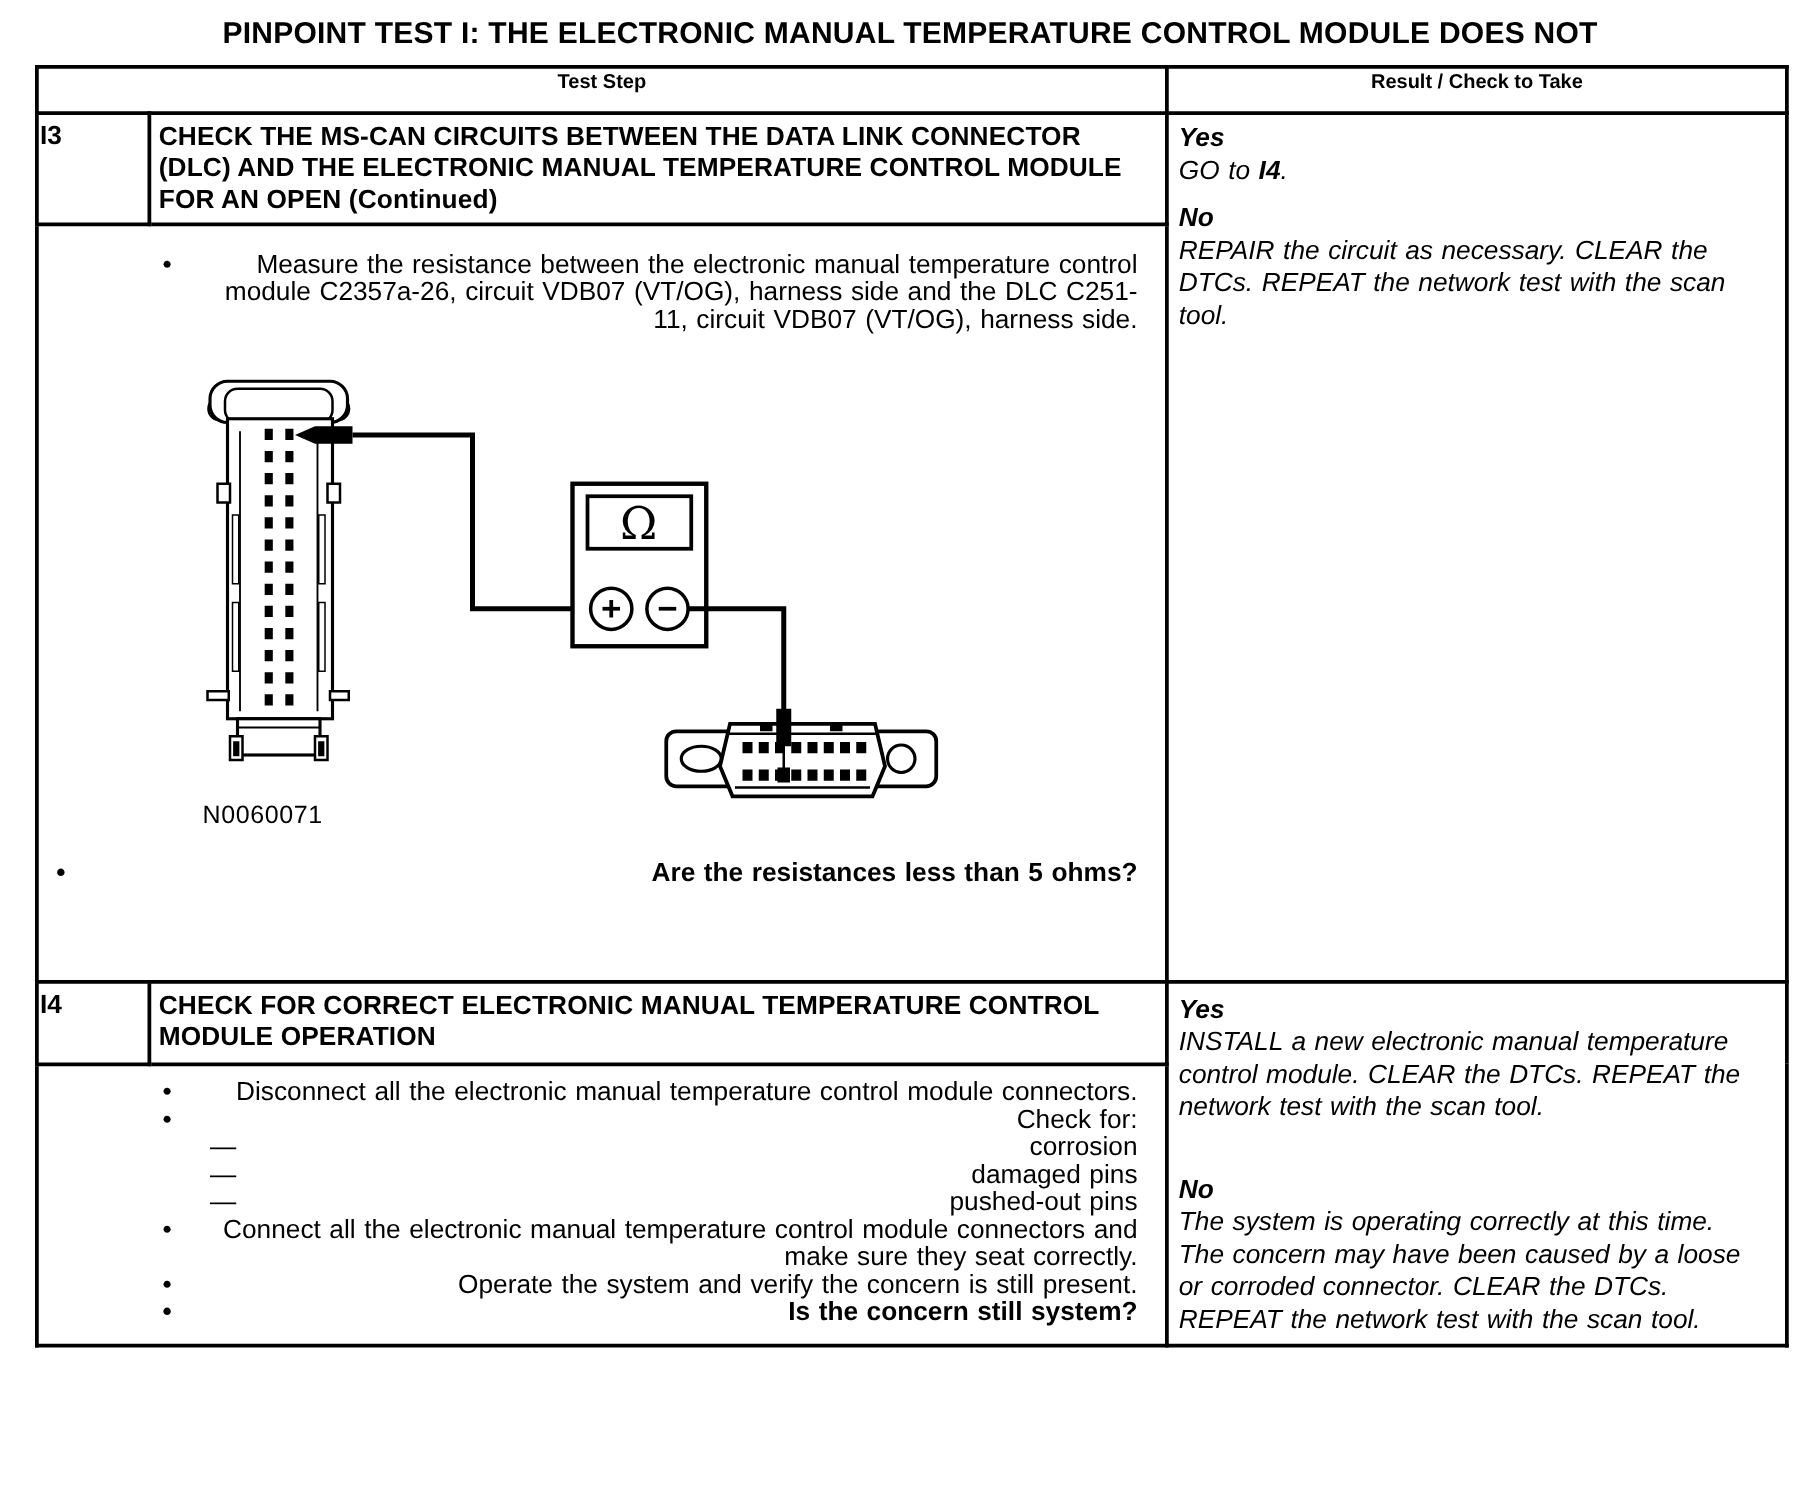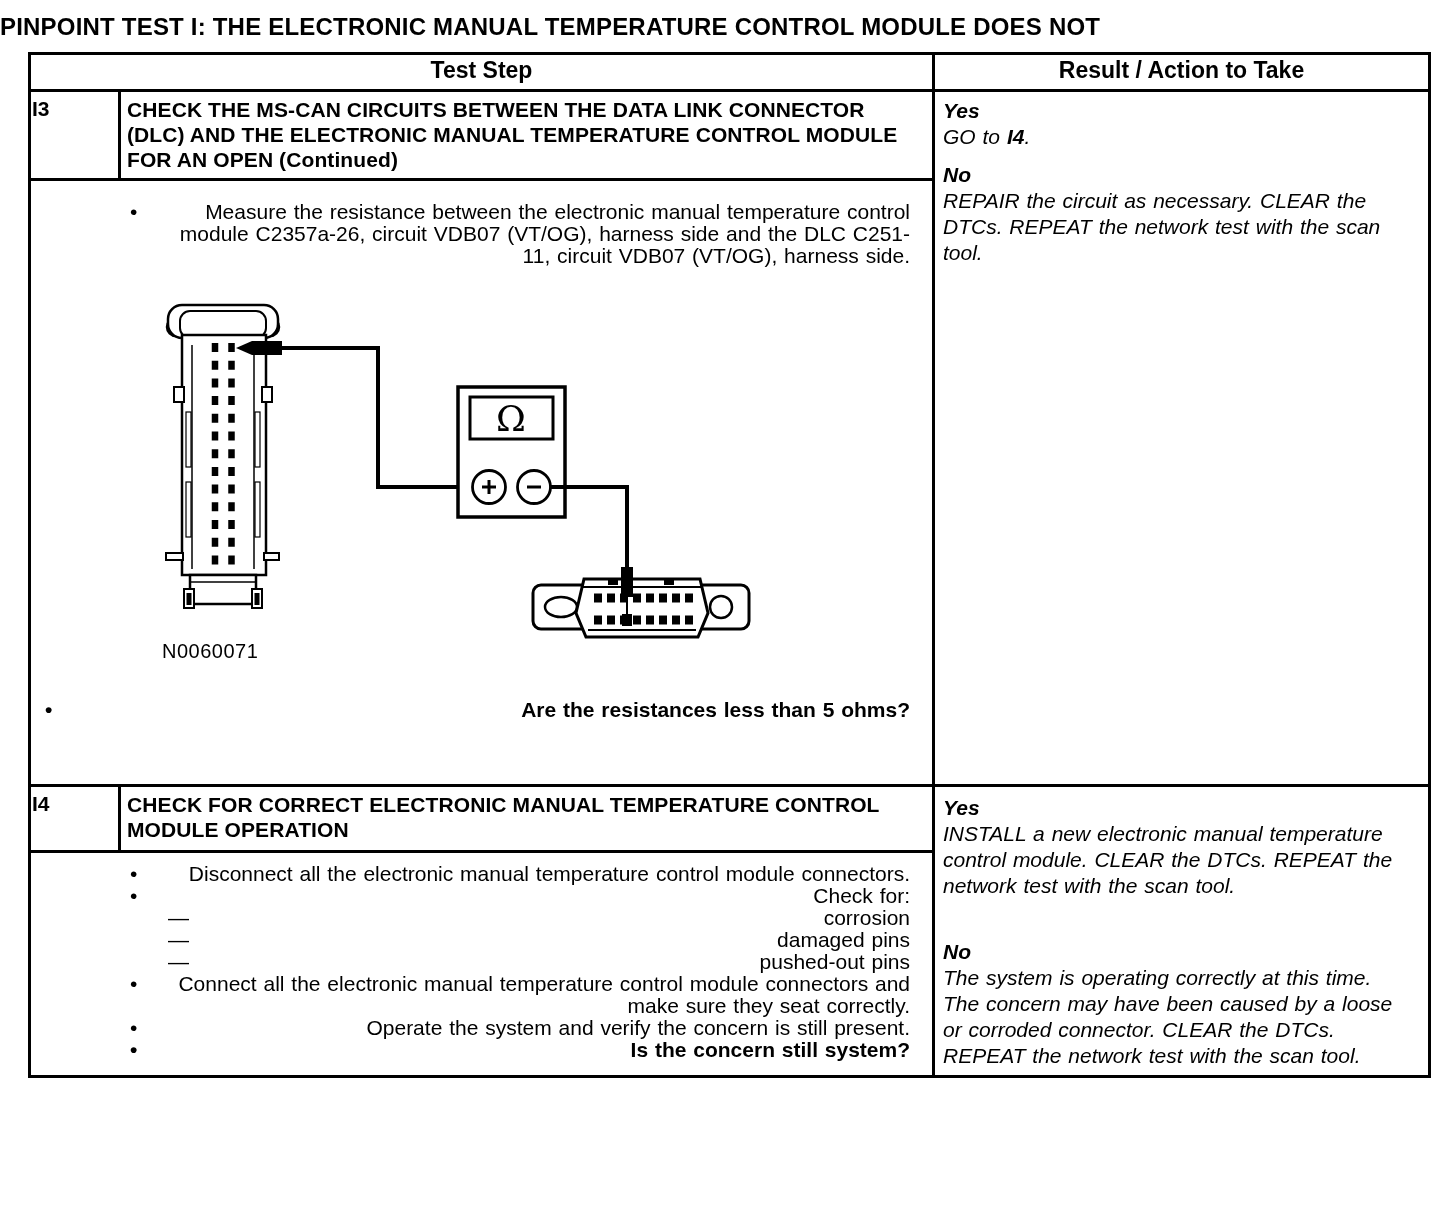--- a/index.html
+++ b/index.html
@@ -11,38 +11,39 @@
     position: relative;
     width: 1456px;
     height: 1208px;
     background: #fff;
     color: #000;
     font-family: "Liberation Sans", sans-serif;
     overflow: hidden;
   }
   .doc-title {
     margin-top: 13px;
+    text-align: center;
     font-weight: bold;
     font-size: 24px;
     line-height: 27px;
     letter-spacing: 0.2px;
   }
   table.pinpoint {
     border-collapse: collapse;
     margin: 12px 0 0 28px;
     width: 1400px;
     table-layout: fixed;
   }
   table.pinpoint td, table.pinpoint th {
     border: 3px solid #000;
     vertical-align: top;
     overflow: hidden;
   }
   th.col-head {
-    font-size: 23px;
+    font-size: 16px;
     font-weight: bold;
     text-align: center;
     height: 30px;
     vertical-align: middle;
     padding: 2px;
   }
   td.id-cell {
     font-size: 21px;
     font-weight: bold;
     padding-top: 5px;
@@ -89,21 +90,21 @@
   ul.steps li.sub {
     padding-left: 82px;
   }
   ul.steps li.sub::before {
     content: "\2014";
     left: 40px;
   }
   ul.steps li.question {
     font-weight: bold;
   }
-  ul.question-list { margin-top: 26px; padding-left: 12px; }
+  ul.question-list { margin-top: 14px; padding-left: 12px; }
 
   .figure-wrap {
     margin: 30px 0 0 109px;
     width: 642px;
   }
   .res-label { font-weight: bold; }
   .mt12 { margin-top: 12px; }
   .mt38 { margin-top: 40px; }
   svg .ln { stroke: #000; fill: none; }
   svg .wh { stroke: #000; fill: #fff; }
@@ -132,21 +133,21 @@
   <table class="pinpoint">
     <colgroup>
       <col style="width:90px">
       <col style="width:814px">
       <col style="width:496px">
     </colgroup>
 
     <tbody>
         <tr>
       <th class="col-head" colspan="2">Test Step</th>
-      <th class="col-head">Result / Action to Take</th>
+      <th class="col-head">Result / Check to Take</th>
     </tr>
 
     <tr>
       <td class="id-cell">I3</td>
       <td class="title-cell">CHECK THE MS-CAN CIRCUITS BETWEEN THE DATA LINK CONNECTOR (DLC) AND THE ELECTRONIC MANUAL TEMPERATURE CONTROL MODULE FOR AN OPEN (Continued)</td>
       <td class="result-cell result-bottom" rowspan="2">
         <div class="res-label">Yes</div>
         <div><span>GO to </span><b>I4</b><span>.</span></div>
         <div class="res-label mt12">No</div>
         <div>REPAIR the circuit as necessary. CLEAR the DTCs. REPEAT the network test with the scan tool.</div>

